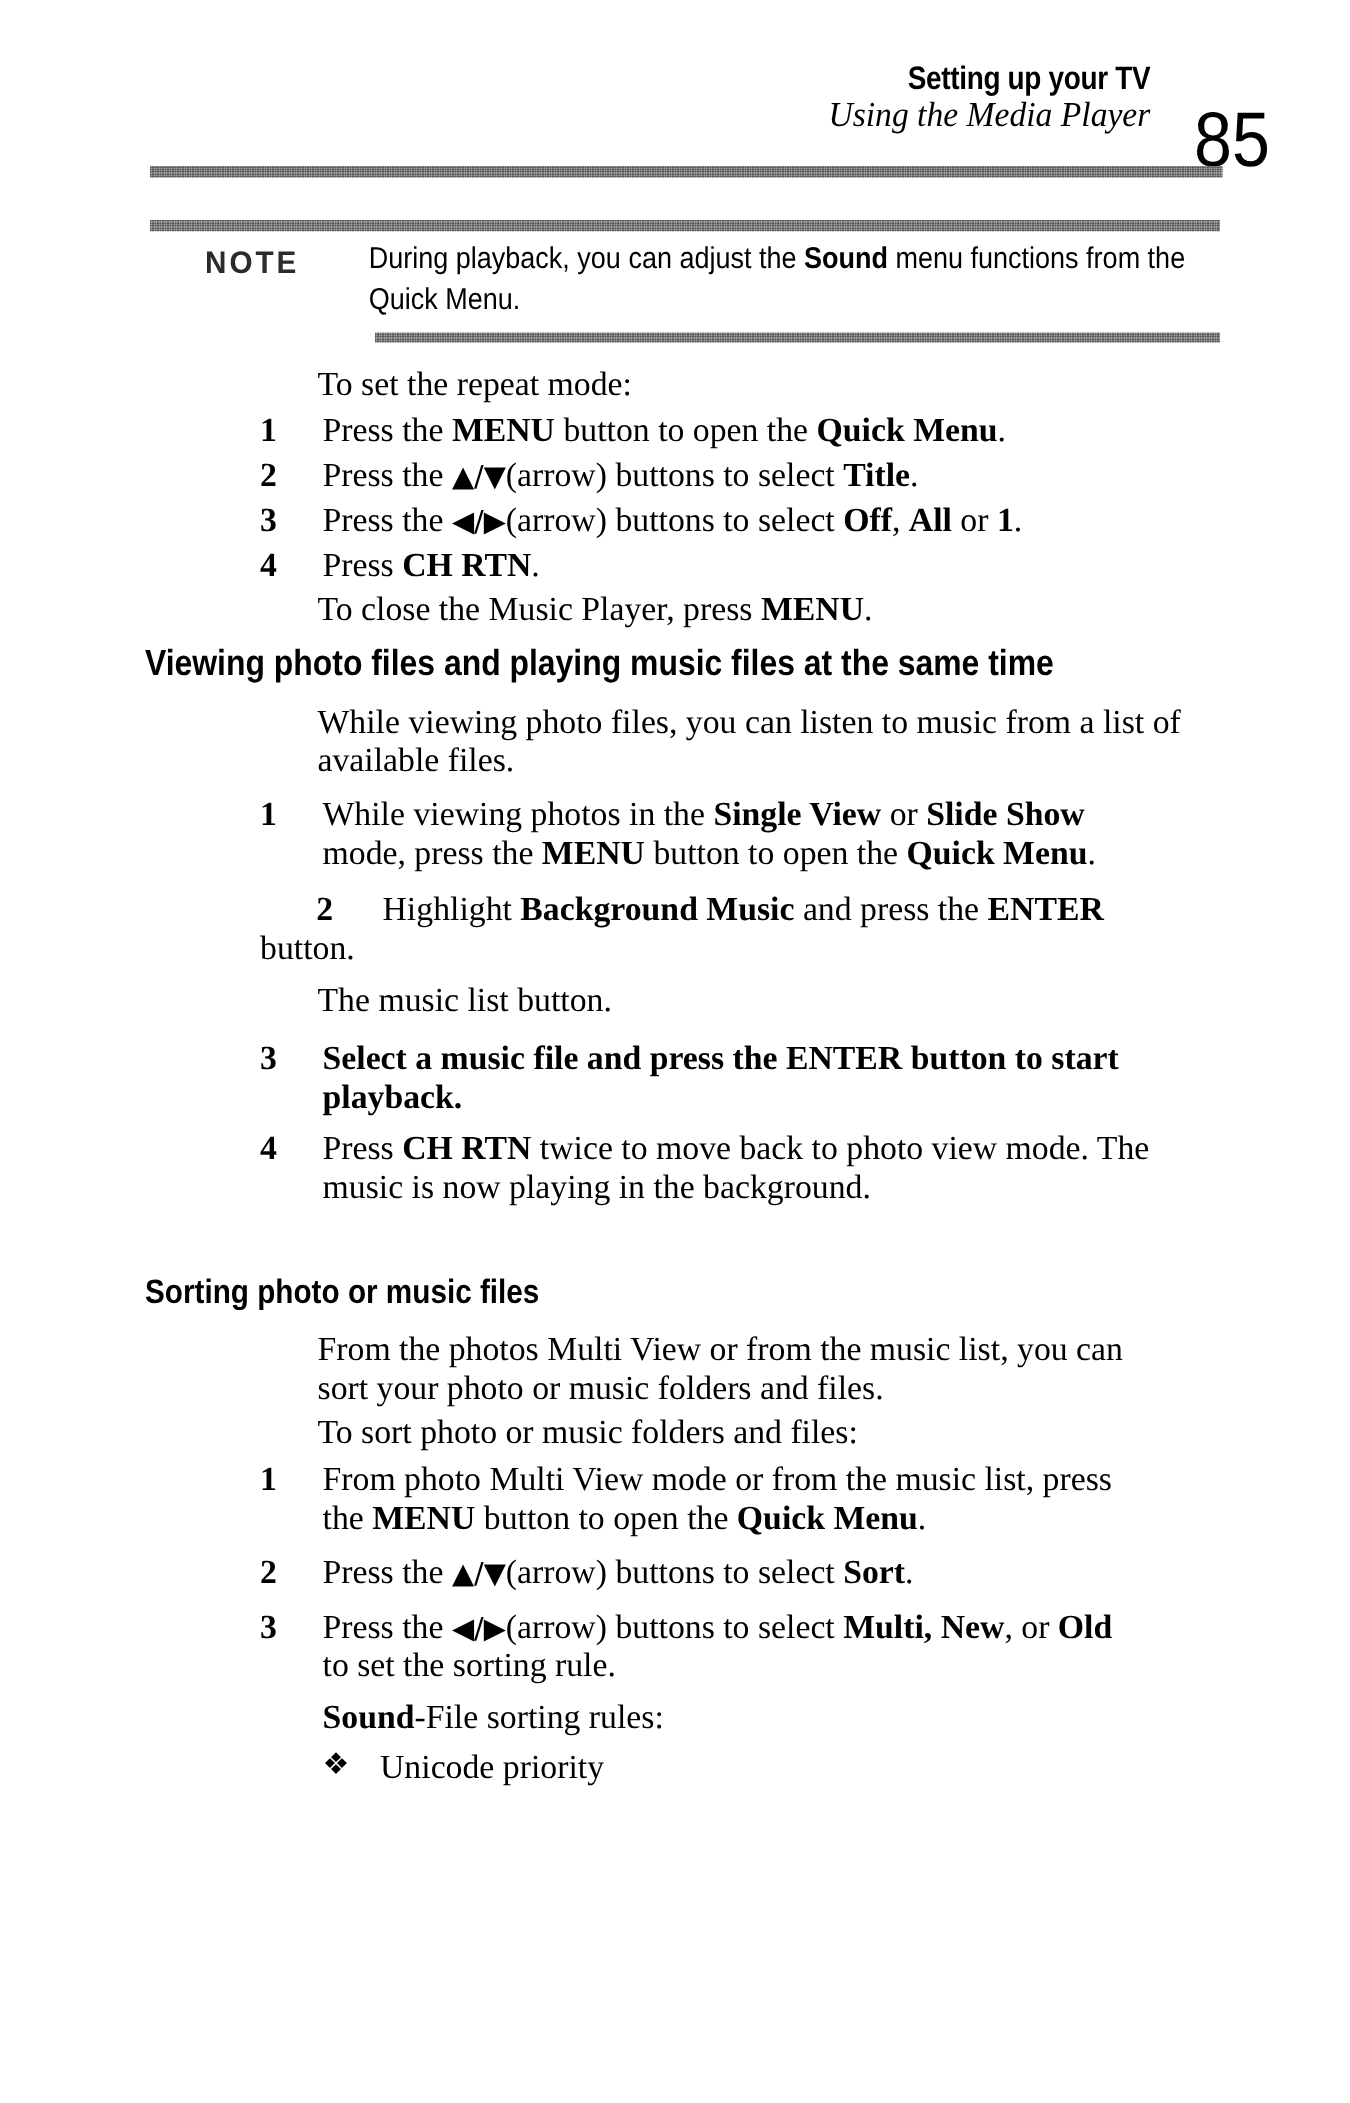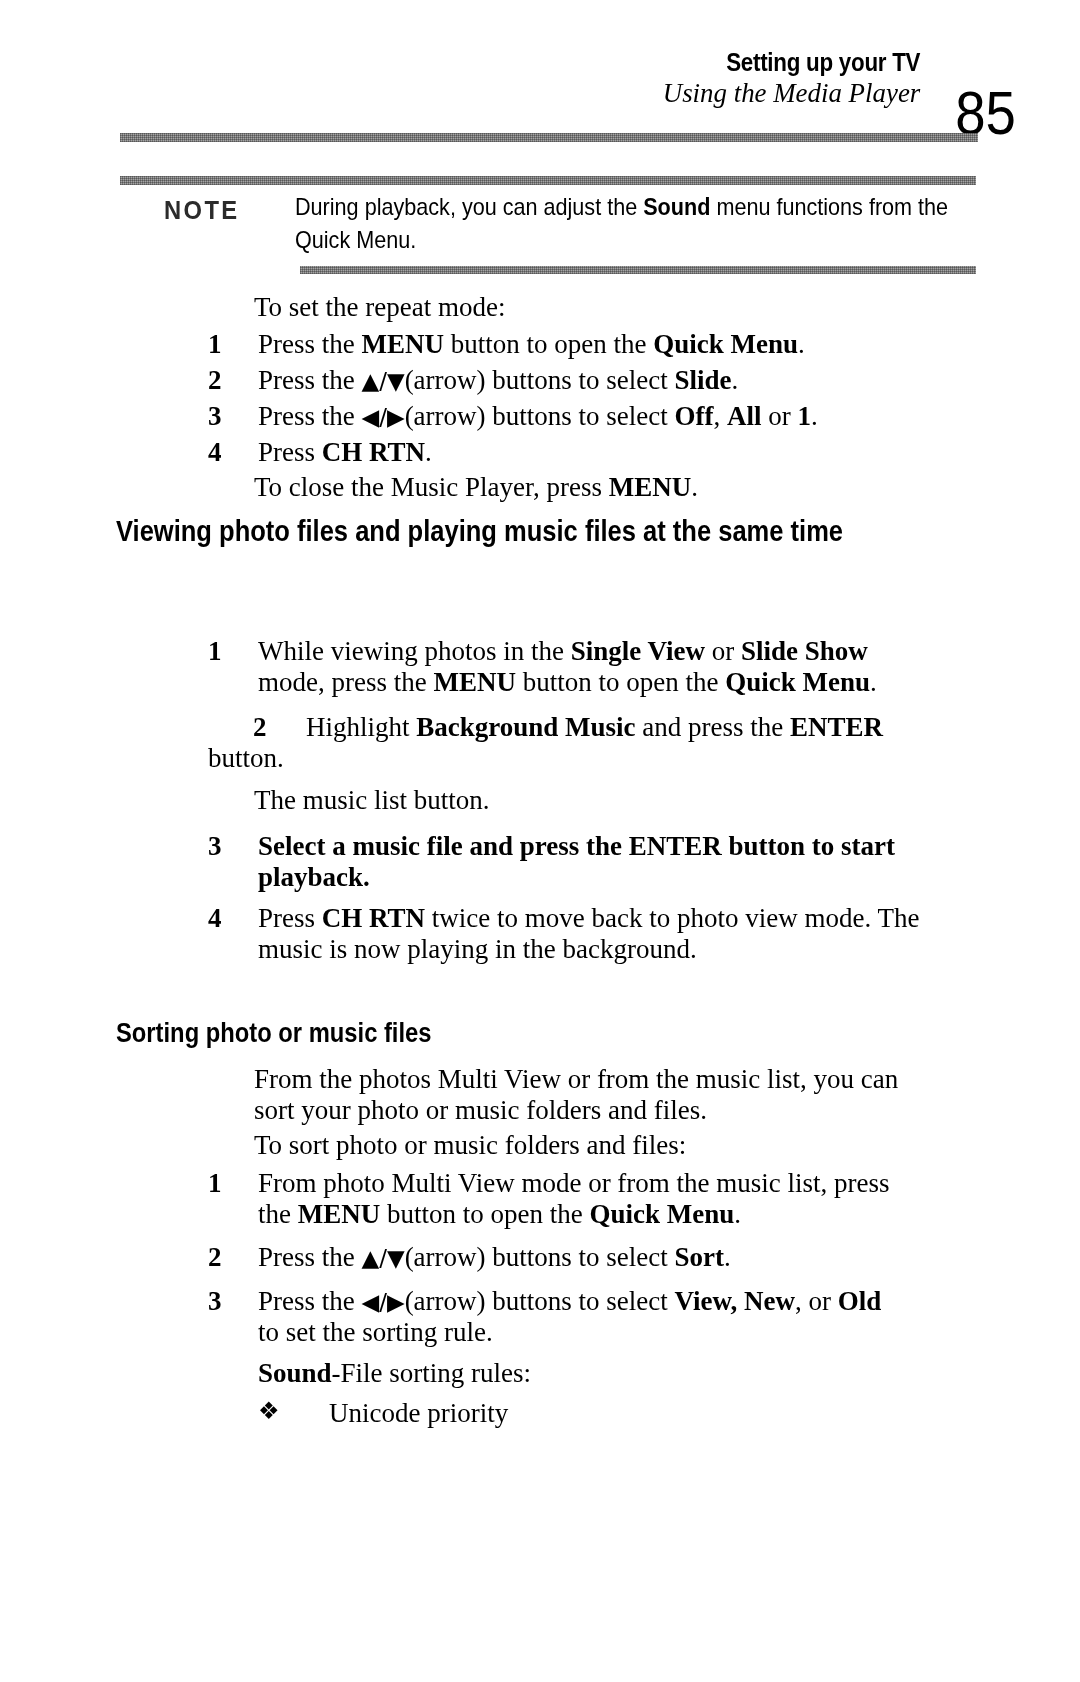--- a/index.html
+++ b/index.html
@@ -176,21 +176,21 @@
     font-family: "Liberation Serif", serif;
   }
   .bullet-row .glyph {
     position: absolute;
     left: 0;
     top: -1px;
     font-size: 24px;
   }
   .bullet-row .btxt {
     display: block;
-    margin-left: 71px;
+    margin-left: 46px;
   }
 
   b, strong { font-weight: bold; }
   .arrow { font-family: "DejaVu Sans", sans-serif; font-size: 23px; }
 </style>
 </head>
 <body>
 
 <div class="page">
 
@@ -217,37 +217,38 @@
 
   <div class="body-para indent-l body-w" style="top:292px;">To set the repeat mode:</div>
 
   <div class="step" style="left:208px; top:329px; width:712px;">
     <span class="num">1</span>
     <span class="txt">Press the <b>MENU</b> button to open the <b>Quick Menu</b>.</span>
   </div>
 
   <div class="step" style="left:208px; top:365px; width:712px;">
     <span class="num">2</span>
-    <span class="txt">Press the <span class="arrow">▲/▼</span>(arrow) buttons to select <b>Slide</b>.</span>
+    <span class="txt">Press the <span class="arrow">▲/▼</span>(arrow) buttons to select <b>Title</b>.</span>
   </div>
 
   <div class="step" style="left:208px; top:401px; width:712px;">
     <span class="num">3</span>
     <span class="txt">Press the <span class="arrow">◀/▶</span>(arrow) buttons to select <b>Off</b>, <b>All</b> or <b>1</b>.</span>
   </div>
 
   <div class="step" style="left:208px; top:437px; width:712px;">
     <span class="num">4</span>
     <span class="txt">Press <b>CH RTN</b>.</span>
   </div>
 
   <div class="body-para indent-l body-w" style="top:472px;">To close the Music Player, press <b>MENU</b>.</div>
 
   <div class="section-heading heading-1">Viewing photo files and playing music files at the same time</div>
 
+  <div class="body-para indent-l" style="top:562px; width:700px;">While viewing photo files, you can listen to music from a list of available files.</div>
 
   <div class="step" style="left:208px; top:636px; width:722px;">
     <span class="num">1</span>
     <span class="txt">While viewing photos in the <b>Single View</b> or <b>Slide Show</b> mode, press the <b>MENU</b> button to open the <b>Quick Menu</b>.</span>
   </div>
 
   <div class="step" style="left:208px; top:712px; width:722px;">
     <span class="num" style="left:45px;">2</span>
     <span class="txt" style="margin-left:0; text-indent:98px;">Highlight <b>Background Music</b> and press the <b>ENTER</b> button.</span>
   </div>
@@ -275,21 +276,21 @@
     <span class="txt">From photo Multi View mode or from the music list, press the <b>MENU</b> button to open the <b>Quick Menu</b>.</span>
   </div>
 
   <div class="step" style="left:208px; top:1242px; width:712px;">
     <span class="num">2</span>
     <span class="txt">Press the <span class="arrow">▲/▼</span>(arrow) buttons to select <b>Sort</b>.</span>
   </div>
 
   <div class="step" style="left:208px; top:1286px; width:700px;">
     <span class="num">3</span>
-    <span class="txt">Press the <span class="arrow">◀/▶</span>(arrow) buttons to select <b>View,</b> <b>New</b>, or <b>Old</b> to set the sorting rule.</span>
+    <span class="txt">Press the <span class="arrow">◀/▶</span>(arrow) buttons to select <b>Multi,</b> <b>New</b>, or <b>Old</b> to set the sorting rule.</span>
   </div>
 
   <div class="body-para" style="left:258px; top:1358px; width:660px;"><b>Sound</b><span>-File sorting rules:</span></div>
 
   <div class="bullet-row" style="left:258px; top:1398px; width:620px;">
     <span class="glyph">❖</span>
     <span class="btxt">Unicode priority</span>
   </div>
 
 </div>

